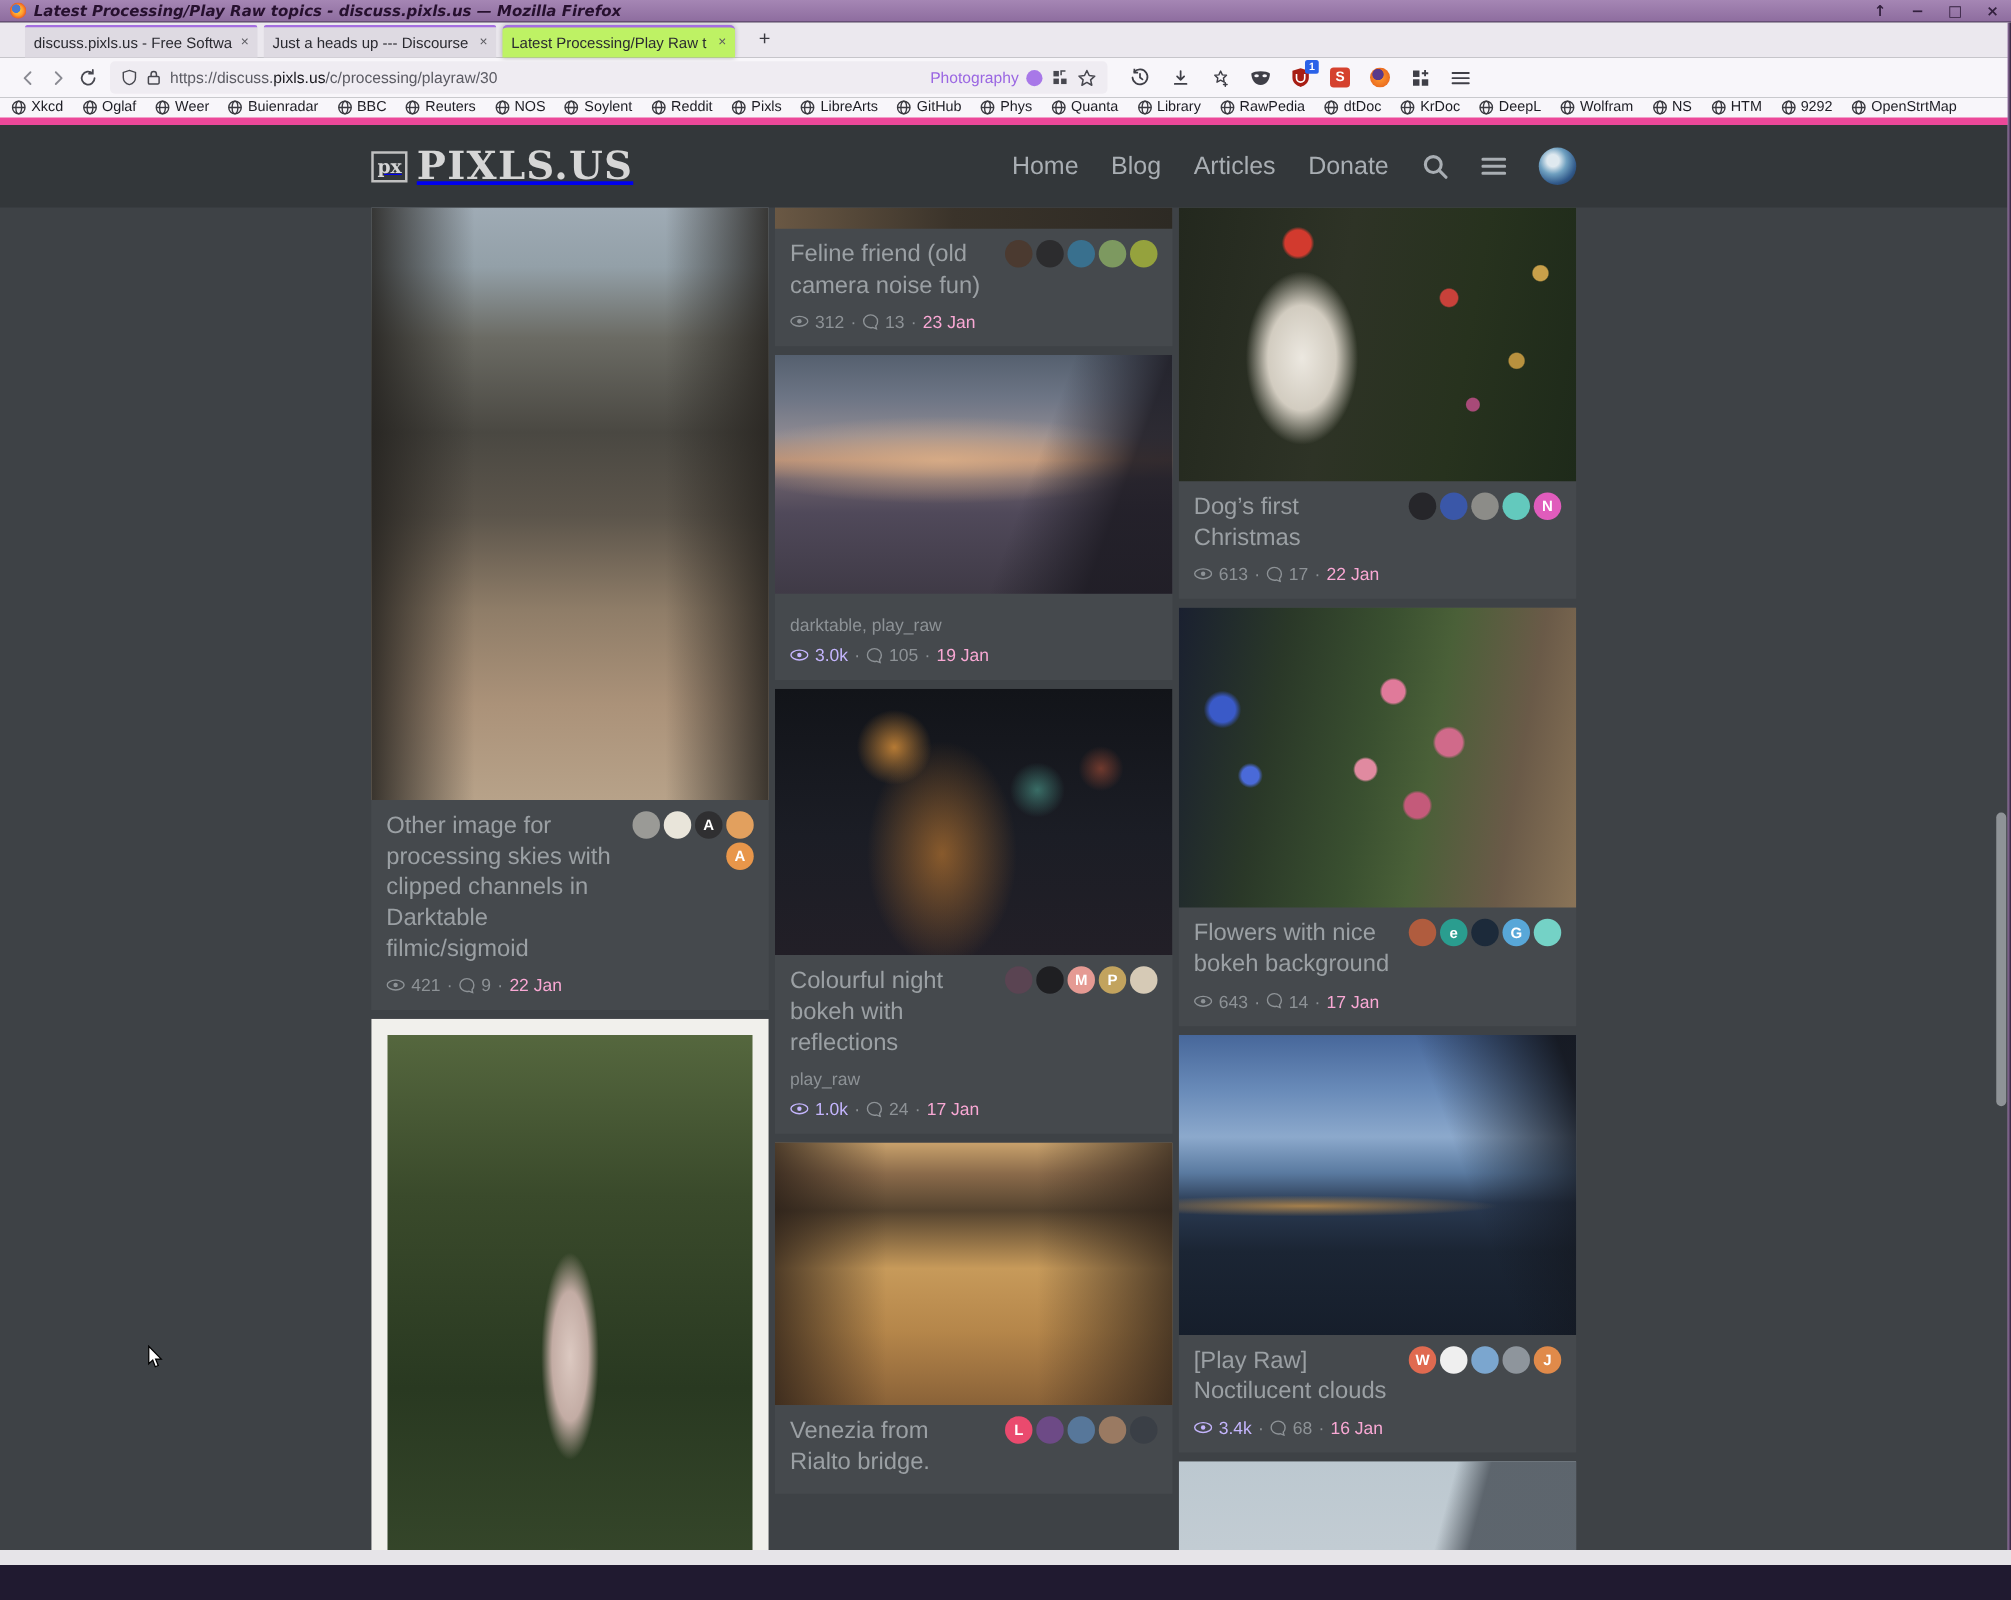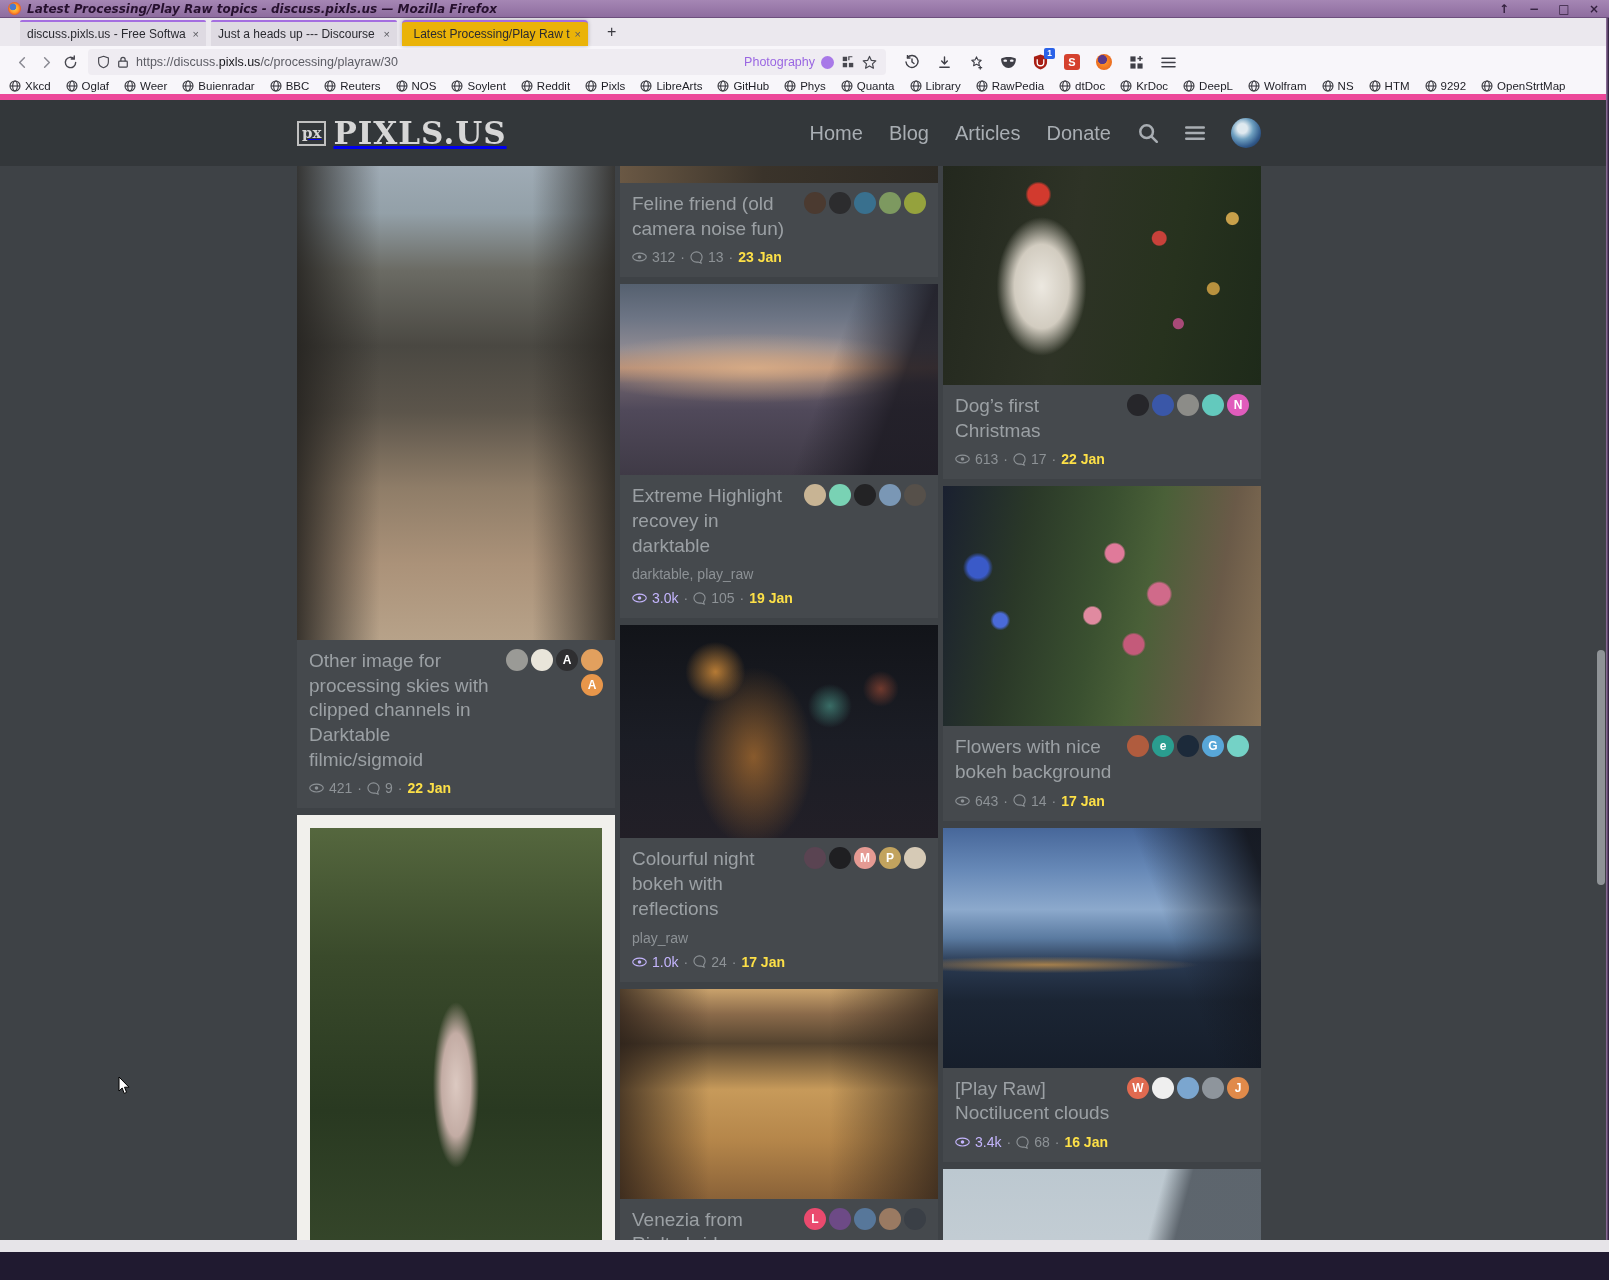--- a/index.html
+++ b/index.html
@@ -12,21 +12,21 @@
   .ff-logo { width:13px; height:13px; border-radius:50%; flex:none;
     background:radial-gradient(circle at 38% 38%, #4a7ad0 0 28%, rgba(0,0,0,0) 32%),
       radial-gradient(circle at 50% 50%, #ffd93b 0%, #ff9a2e 45%, #e2491f 78%, #b01c4e 100%); }
   .title-text { font:italic bold 12px "DejaVu Sans",sans-serif; color:#26102e; white-space:nowrap; }
   .win-controls { margin-left:auto; display:flex; gap:16px; }
   .win-btn { font:bold 12px "DejaVu Sans",sans-serif; color:#33203e; width:14px; text-align:center; }
 
   .tabbar { height:28px; background:#ebe8ee; display:flex; align-items:flex-end; padding-left:8px; }
   .tab { width:186px; height:26px; display:flex; align-items:center; padding:0 7px; margin-right:5px;
     font-size:12px; color:#2a2a30; background:#dedae2; border-top:2px solid #a46ee0; border-radius:2px 2px 0 0; }
-  .tab.active { background:#eab308; border-radius:4px 4px 0 0; box-shadow:0 0 4px rgba(0,0,0,.25);text-align:right; }
+  .tab.active { background:#bef264; border-radius:4px 4px 0 0; box-shadow:0 0 4px rgba(0,0,0,.25); }
   .tab-label { flex:1; white-space:nowrap; overflow:hidden; }
   .tab-close { color:#5a5a60; font-size:11px; margin-left:5px; flex:none; }
   .newtab-btn { align-self:center; font-size:16px; color:#3a3a40; margin-left:8px; padding:0 6px; }
 
   .navbar { height:32px; background:#f8f6fa; display:flex; align-items:center; padding:0 10px; }
   .nav-btn { width:24px; text-align:center; color:#47474f; flex:none; display:flex; justify-content:center; }
   .urlbar { width:798px; height:26px; margin-left:6px; background:#efecf2; border-radius:4px;
     display:flex; align-items:center; padding:0 9px; gap:7px; }
   .url-text { font-size:12.5px; white-space:nowrap; }
   .url-prefix,.url-path { color:#5c5c64; }
@@ -76,21 +76,21 @@
   .card-body { padding:9px 12px 12px; }
   .card-row { display:flex; gap:8px; }
   .card-title { flex:1; color:#9ba0a4; font-size:19px; line-height:1.3; text-decoration:none; }
   .avatars { flex:none; display:flex; flex-wrap:wrap; gap:3px; justify-content:flex-end; align-content:flex-start; max-width:130px; }
   .avatars.narrow { max-width:100px; }
   .avatar { width:22px; height:22px; border-radius:50%; text-align:center;
     font-size:12px; font-weight:bold; color:#fff; line-height:22px; }
   .card-tags { color:#8d9296; font-size:14px; margin-top:8px; }
   .card-stats { display:flex; align-items:center; gap:5px; margin-top:8px; color:#8d9296; font-size:14px; }
   .card-stats .hot { color:#c4b5fd; }
-  .stat-date { color:#fde047;font-weight:bold; }
+  .stat-date { color:#f9a8d4; }
   .sicon { display:flex; }
 
   
   .ph-street { background:
     linear-gradient(to right, rgba(35,33,30,.85), rgba(35,33,30,0) 26%, rgba(35,33,30,0) 74%, rgba(38,35,31,.85)),
     linear-gradient(to bottom, #9fabb5 0%, #93a0a8 10%, #6b6b64 22%, #4a4842 38%, #5c554b 52%, #8f7d68 68%, #ab9279 84%, #b7a289 100%); }
   .ph-cat { background:linear-gradient(to right, #6a5844, #3a332a 45%, #2d2a24); }
   .ph-heath { background:
     linear-gradient(110deg, rgba(28,26,34,0) 62%, rgba(28,26,34,.85) 82%),
     radial-gradient(ellipse 260px 50px at 42% 44%, rgba(222,178,138,.8), rgba(0,0,0,0) 70%),
@@ -614,30 +614,20 @@
               </span>
               <span>13</span>
               <span>·</span>
               <span class="stat-date">23 Jan</span>
             </div>
           </div>
         </div>
         <div class="card">
           <div class="card-img ph-heath" style="height: 191px;"></div>
           <div class="card-body">
-            <div class="card-row">
-              <a class="card-title" href="#">Extreme Highlight recovey in darktable</a>
-              <div class="avatars">
-                <span class="avatar" style="background: rgb(200, 180, 148);"></span>
-                <span class="avatar" style="background: rgb(121, 210, 180);"></span>
-                <span class="avatar" style="background: rgb(35, 35, 37);"></span>
-                <span class="avatar" style="background: rgb(122, 151, 181);"></span>
-                <span class="avatar" style="background: rgb(86, 80, 74);"></span>
-              </div>
-            </div>
             <div class="card-tags">darktable,  play_raw</div>
             <div class="card-stats">
               <span class="sicon hot">
                 <svg width="15" height="10" viewBox="0 0 16 10">
                   <ellipse cx="8" cy="5" rx="7.2" ry="4.2" fill="none" stroke="currentColor" stroke-width="1.2"></ellipse>
                   <circle cx="8" cy="5" r="1.9" fill="currentColor"></circle>
                 </svg>
               </span>
               <span class="hot">3.0k</span>
               <span>·</span>

